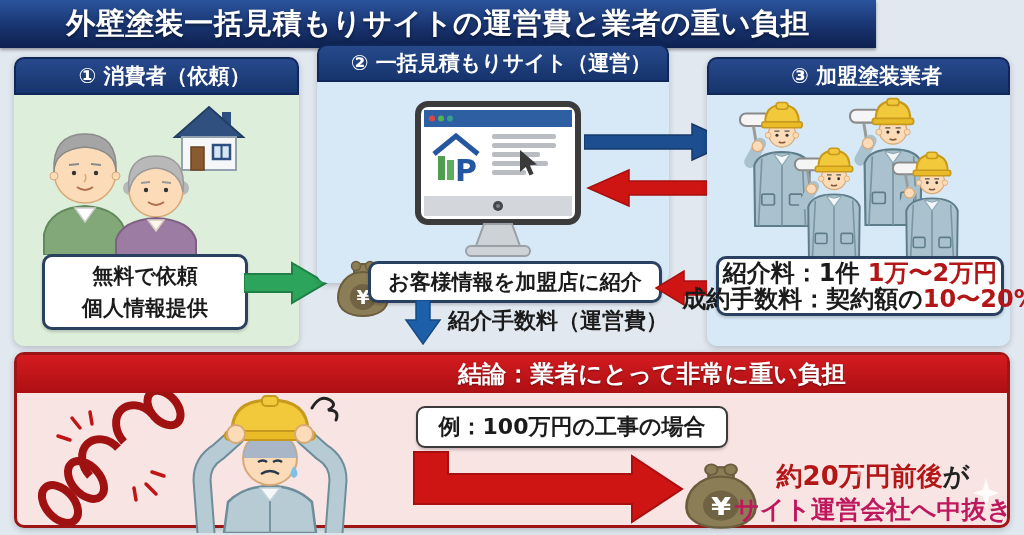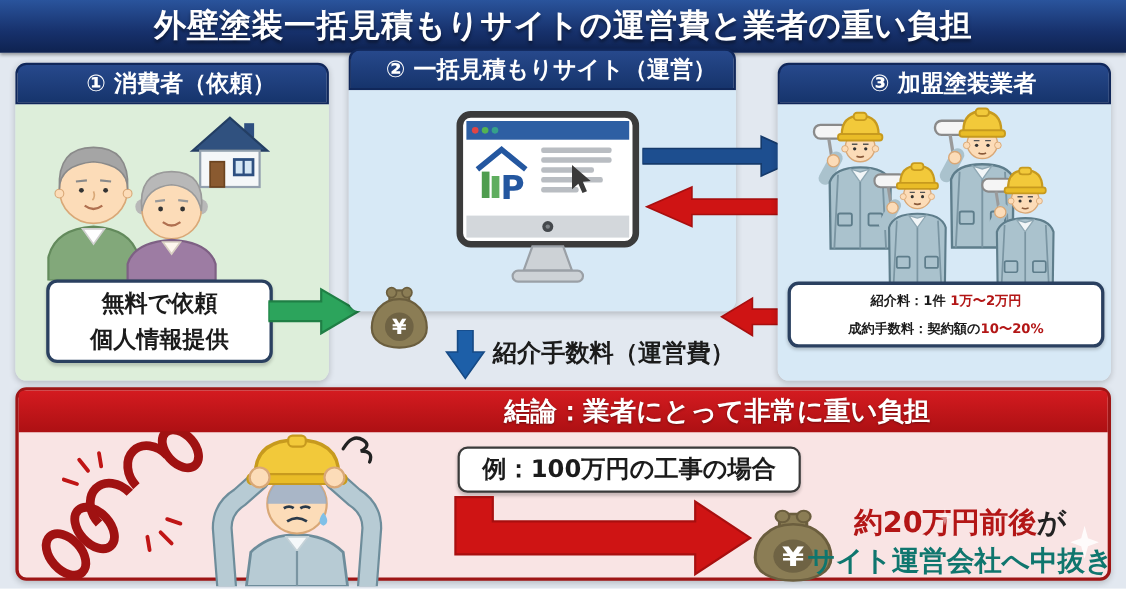--- a/index.html
+++ b/index.html
@@ -4,21 +4,21 @@
 <style>
   html,body{margin:0;padding:0;}
   .canvas{
     position:relative;width:1024px;height:535px;overflow:hidden;
     background:#e2e8f0;
     font-family:"DejaVu Sans","Liberation Sans",sans-serif;
   }
   .abs{position:absolute;}
   
   .title-bar{
-    left:0;top:0;width:1024px;height:48px;
+    left:0;top:0;width:876px;height:48px;
     background:linear-gradient(180deg,#2a549c 0%,#17316c 60%,#0e2250 100%);
     display:flex;align-items:center;justify-content:center;
     box-shadow:0 2px 3px rgba(0,0,0,.35);
   }
   .title-bar span{color:#fff;font-size:29px;font-weight:bold;letter-spacing:.5px;
     text-shadow:0 2px 3px rgba(0,0,0,.45);white-space:nowrap;}
   
   .panel{border-radius:10px;box-shadow:0 2px 6px rgba(0,0,0,.2);}
   .panel-header{
     height:38px;background:linear-gradient(180deg,#27498c,#16346c);
@@ -57,21 +57,21 @@
   .example-box{
     background:#fff;border:2.5px solid #3a3a3a;border-radius:9px;box-sizing:border-box;
     display:flex;align-items:center;justify-content:center;
     font-size:22px;font-weight:bold;color:#1b1b1b;white-space:nowrap;
     box-shadow:0 2px 3px rgba(0,0,0,.2);
     text-align:right;
   }
   .result-text{width:290px;text-align:center;font-weight:bold;line-height:33px;white-space:nowrap;}
   .result-text .l1{font-size:26px;color:#222;}
   .result-text .l1 .hl{color:#b31616;}
-  .result-text .l2{font-size:25px;color:#0f766e;}
+  .result-text .l2{font-size:25px;color:#be185d;}
   .sparkle{
     background:#fff;
     clip-path:polygon(50% 0,62% 38%,100% 50%,62% 62%,50% 100%,38% 62%,0 50%,38% 38%);
   }
 </style>
 </head>
 <body>
 
 <div class="canvas">
 
@@ -189,20 +189,23 @@
     <rect x="52" y="146" width="64" height="10" rx="5" fill="#cdd2d6" stroke="#9aa0a6" stroke-width="2"></rect>
   </svg>
   <svg class="abs" style="left:334px;top:256px;" width="58" height="62" viewBox="0 0 58 62">
     <rect x="20" y="8" width="18" height="10" fill="#8b7d55" stroke="#6b5e3e" stroke-width="2"></rect>
     <circle cx="22" cy="10" r="4.5" fill="#8b7d55" stroke="#6b5e3e" stroke-width="1.5"></circle>
     <circle cx="36" cy="10" r="4.5" fill="#8b7d55" stroke="#6b5e3e" stroke-width="1.5"></circle>
     <path d="M 29 16 C 12 16 4 30 4 42 C 4 54 15 60 29 60 C 43 60 54 54 54 42 C 54 30 46 16 29 16 Z" fill="#8b7d55" stroke="#6b5e3e" stroke-width="2"></path>
     <circle cx="29" cy="41" r="13" fill="#6f6344"></circle>
     <text x="29" y="48" font-size="19" font-weight="bold" fill="#fff" text-anchor="middle">¥</text>
   </svg>
+  <div class="abs wbox" style="left:368px;top:261px;width:294px;height:42px;font-size:21px;">
+    <span>お客様情報を加盟店に紹介</span>
+  </div>
   <svg class="abs" style="left:400px;top:300px;" width="46" height="46">
     <polygon points="16,0 30,0 30,20 40,20 23,44 6,20 16,20" fill="#1d5fa8" stroke="#164a85" stroke-width="1.5"></polygon>
   </svg>
   <div class="abs fee-label" style="left:448px;top:306px;">
     <span>紹介手数料（運営費）</span>
   </div>
 
   <svg class="abs" style="left:584px;top:122px;" width="152" height="40">
     <polygon points="0,13 108,13 108,2 148,20 108,38 108,27 0,27" fill="#1d4e8f" stroke="#153a6b" stroke-width="1.5"></polygon>
   </svg>
@@ -218,21 +221,21 @@
       <span>③ 加盟塗装業者</span>
     </div>
     <div class="panel-body body-blue"></div>
   </div>
   <svg class="abs" style="left:710px;top:96px;" width="300" height="162">
     <use href="#painter" transform="translate(30,4) scale(0.84)"></use>
     <use href="#painter" transform="translate(140,0) scale(0.86)"></use>
     <use href="#painter" transform="translate(85,50) scale(0.78)"></use>
     <use href="#painter" transform="translate(183,54) scale(0.78)"></use>
   </svg>
-  <div class="abs wbox" style="left:716px;top:256px;width:288px;height:60px;font-size:12px;line-height:26px;">
+  <div class="abs wbox" style="left:716px;top:256px;width:288px;height:60px;font-size:24px;line-height:26px;">
     <div><span>紹介料：1件 </span><span class="red-t">1万〜2万円</span></div>
     <div><span>成約手数料：契約額の</span><span class="red-t">10〜20%</span></div>
   </div>
 
   <div class="abs conclusion">
     <div class="conclusion-header">
       <span>結論：業者にとって非常に重い負担</span>
     </div>
   </div>
 

